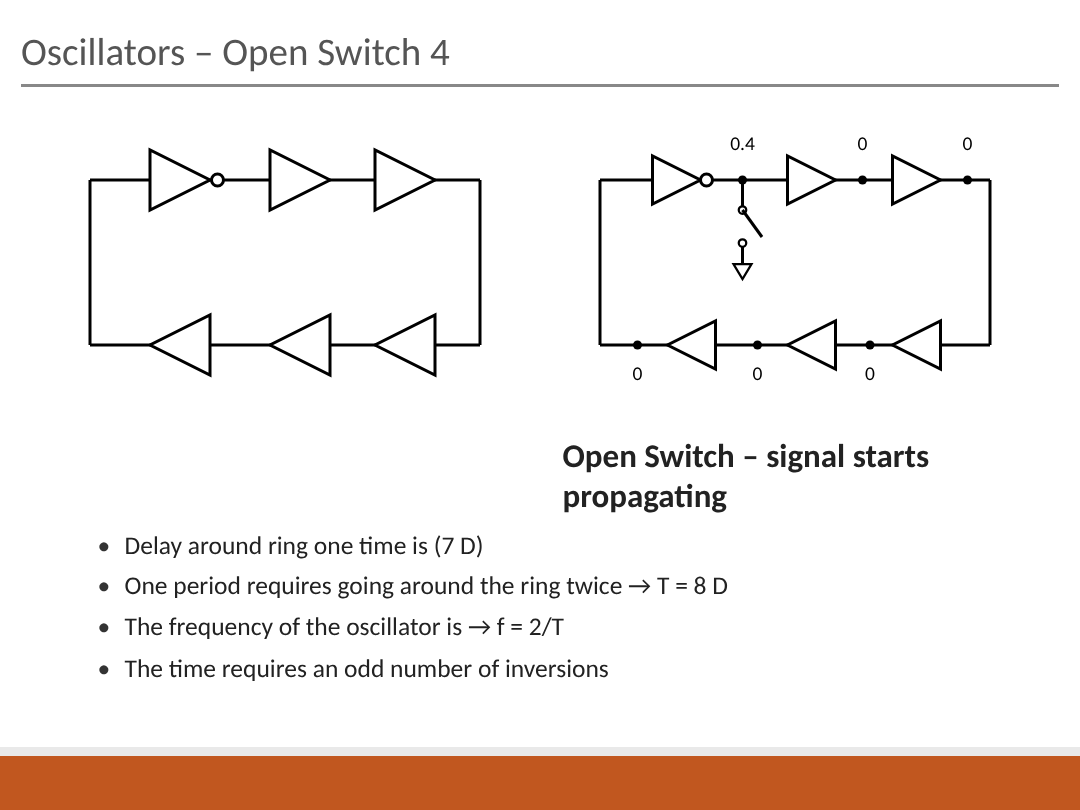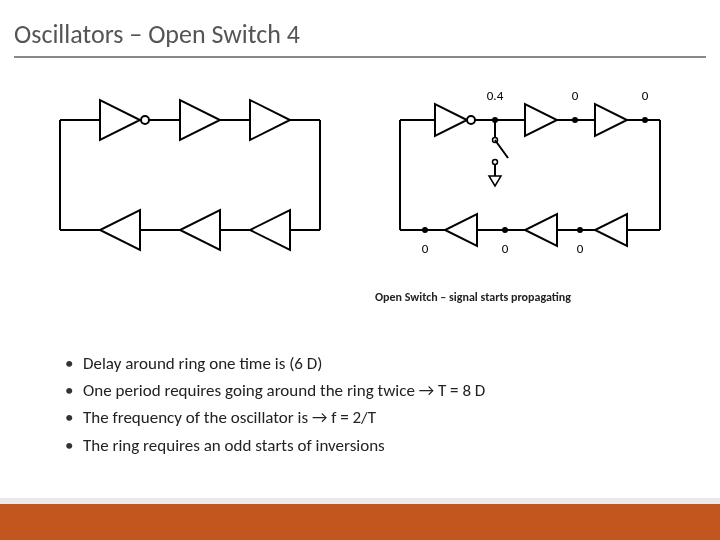--- a/index.html
+++ b/index.html
@@ -36,21 +36,21 @@
     position: absolute;
     top: 80px;
     left: 40px;
     width: 640px;
     height: 200px;
   }
   .caption {
     position: absolute;
     top: 290px;
     left: 375px;
-    font-size: 12px;
+    font-size: 22px;
     font-weight: bold;
     color: #222;
   }
   .bullets {
     position: absolute;
     top: 350px;
     left: 65px;
     font-size: 17px;
     color: #222;
     line-height: 1.6;
@@ -173,30 +173,30 @@
       <text x="125" y="163" text-anchor="middle" font-size="13">0</text>
       <text x="200" y="163" text-anchor="middle" font-size="13">0</text>
     </g>
   </svg>
 
   <div class="caption">Open Switch – signal starts propagating</div>
 
   <div class="bullets">
     <div class="row">
       <span class="dot">•</span>
-      <span class="txt">Delay around ring one time is (6 D)</span>
+      <span class="txt">Delay around ring one time is (7 D)</span>
     </div>
     <div class="row">
       <span class="dot">•</span>
       <span class="txt">One period requires going around the ring twice → T = 8 D</span>
     </div>
     <div class="row">
       <span class="dot">•</span>
       <span class="txt">The frequency of the oscillator is → f = 2/T</span>
     </div>
     <div class="row">
       <span class="dot">•</span>
-      <span class="txt">The ring requires an odd starts of inversions</span>
+      <span class="txt">The time requires an odd number of inversions</span>
     </div>
   </div>
 
   <div class="footer-bar"></div>
 </div>
 
 </body></html>

